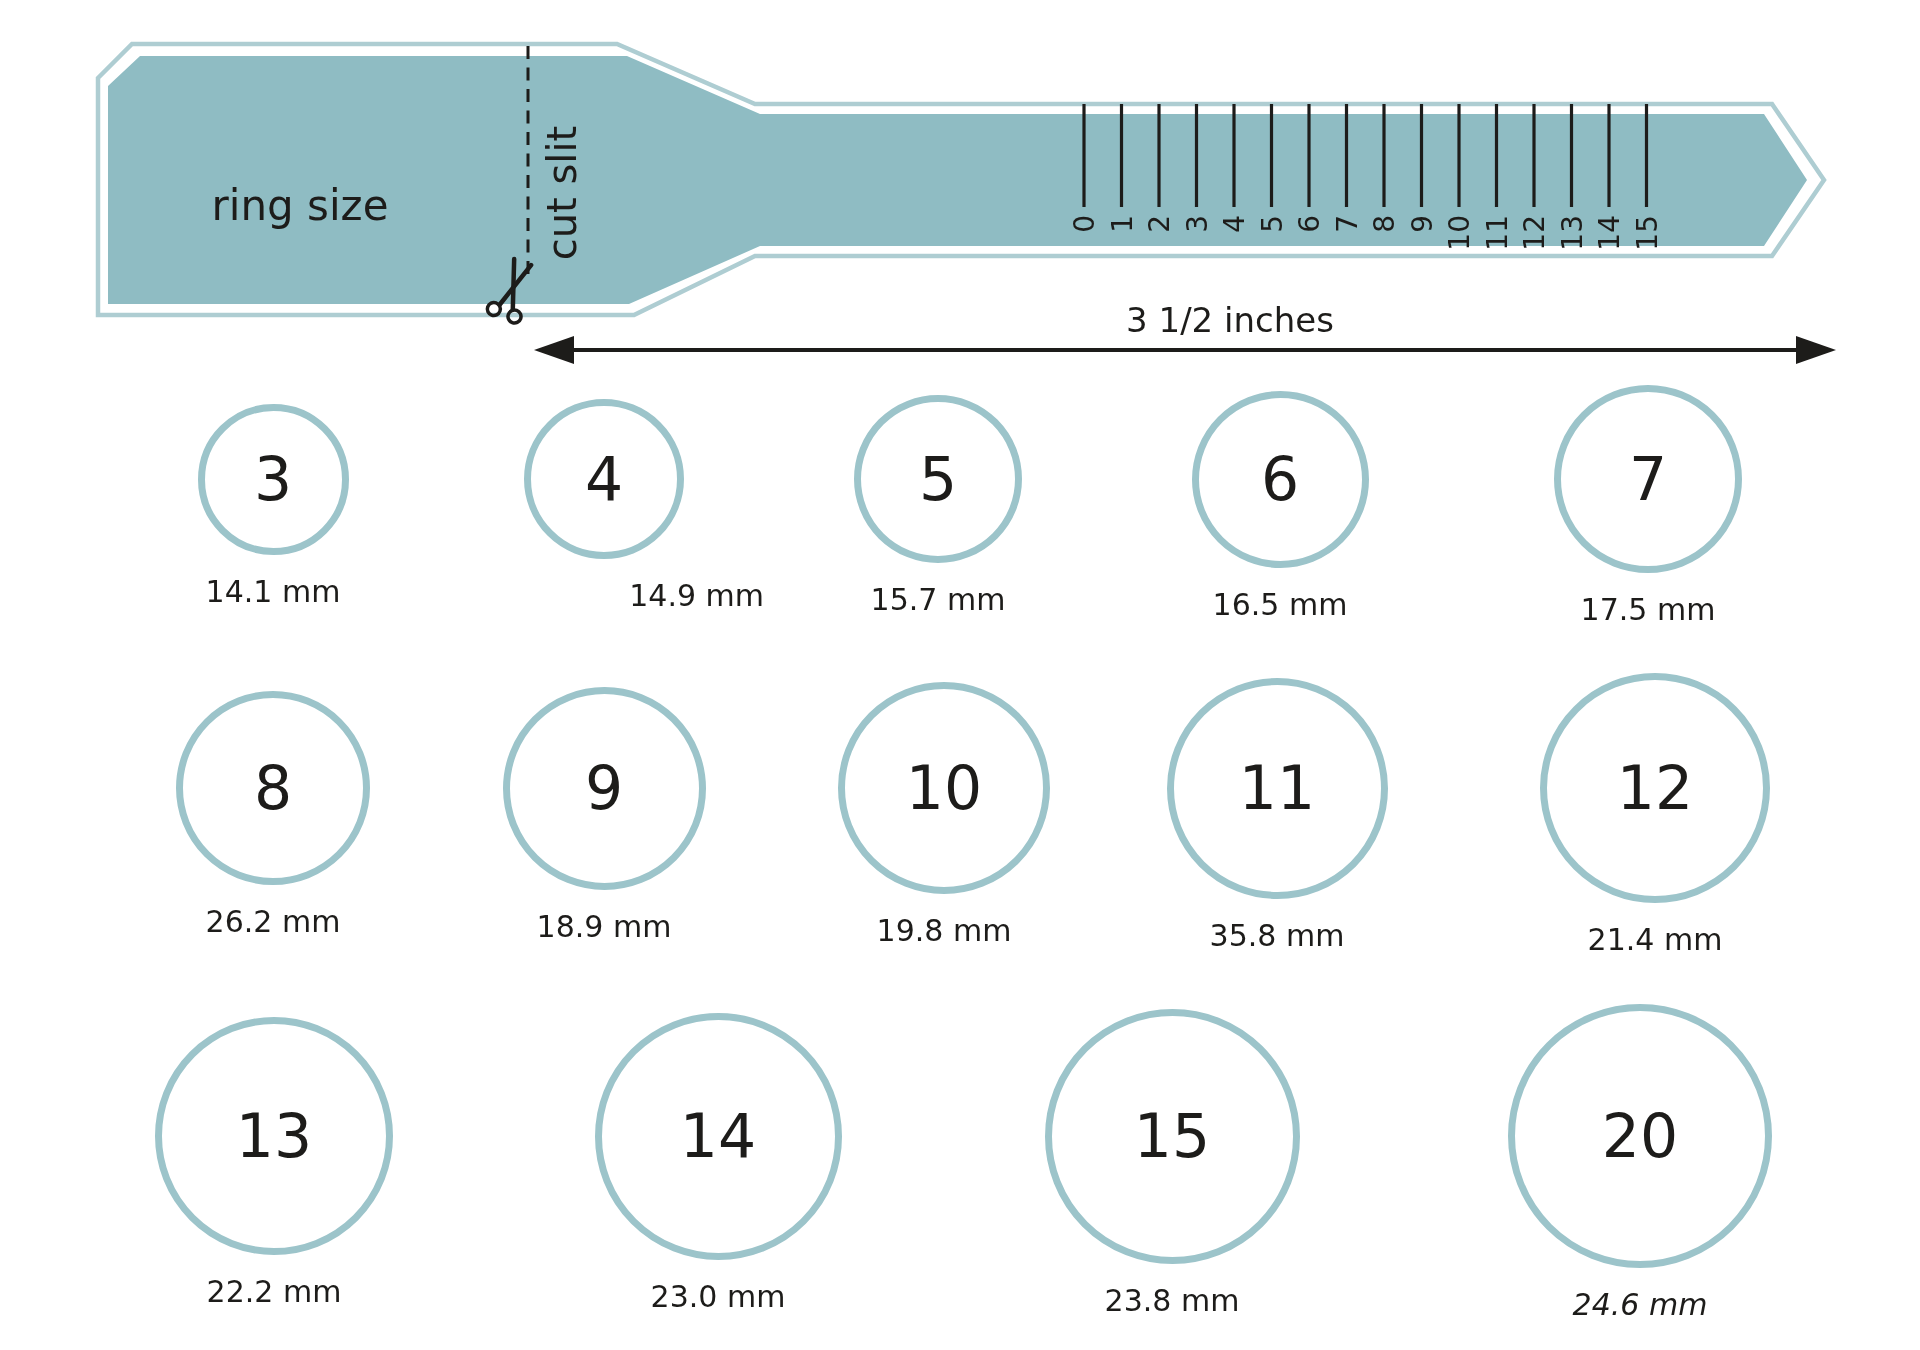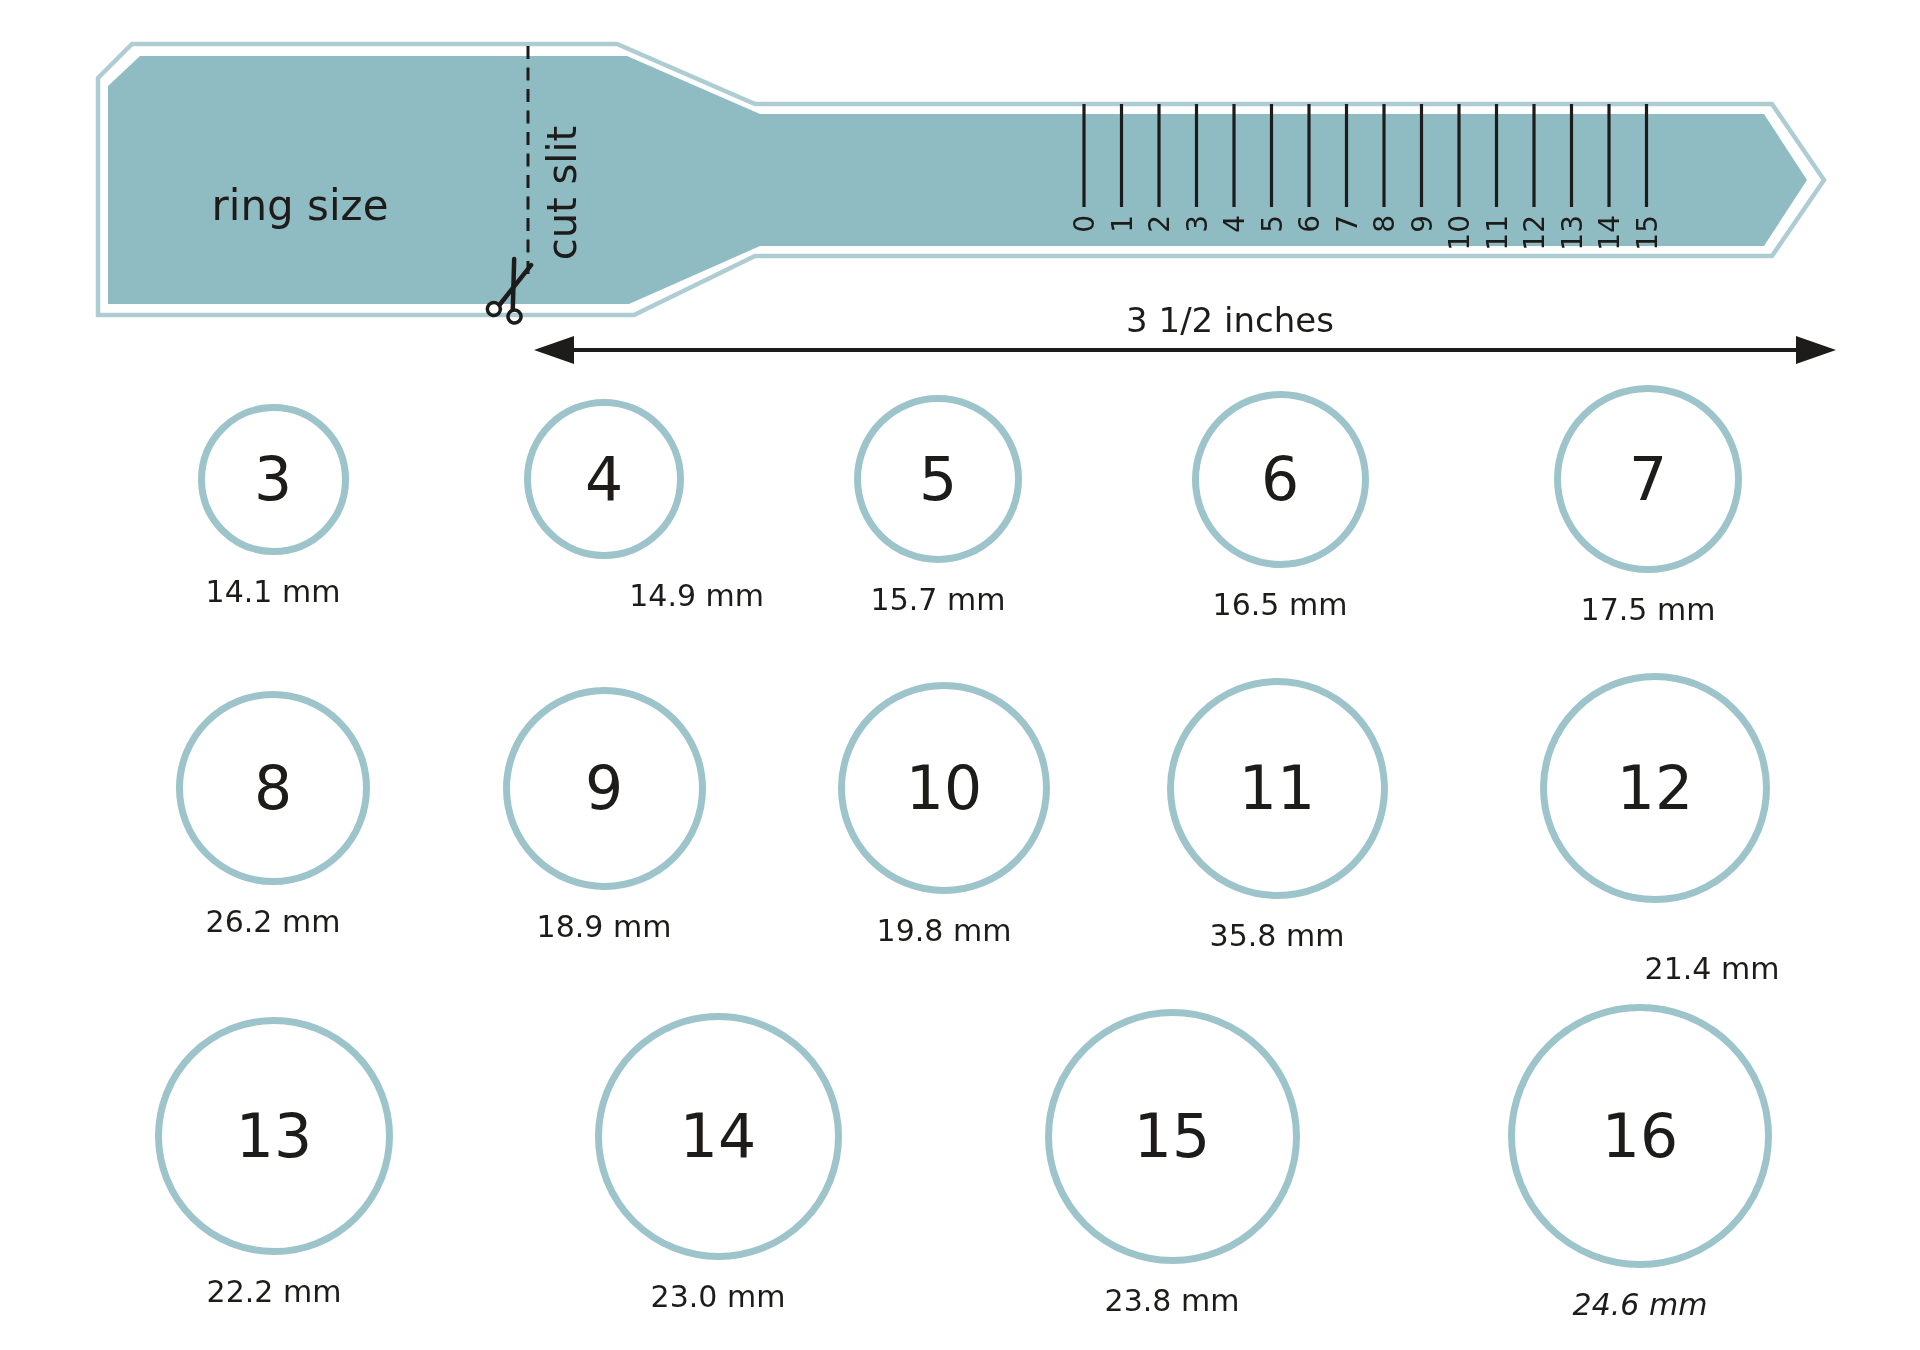--- a/index.html
+++ b/index.html
@@ -137,32 +137,32 @@
         <span class="ring-number">10</span>
       </div>
       <div class="ring-mm" style="left: 784px; top: 914px;">19.8 mm</div>
       <div class="ring" style="left: 1166.5px; top: 677.5px; width: 221px; height: 221px; border: 7px solid rgb(156, 196, 202);">
         <span class="ring-number">11</span>
       </div>
       <div class="ring-mm" style="left: 1117px; top: 918.5px;">35.8 mm</div>
       <div class="ring" style="left: 1540px; top: 673px; width: 230px; height: 230px; border: 7px solid rgb(156, 196, 202);">
         <span class="ring-number">12</span>
       </div>
-      <div class="ring-mm" style="left: 1552px; top: 923px; margin-top: 29px;">21.4 mm</div>
+      <div class="ring-mm" style="left: 1495px; top: 923px;">21.4 mm</div>
       <div class="ring" style="left: 155px; top: 1017px; width: 238px; height: 238px; border: 7px solid rgb(156, 196, 202);">
         <span class="ring-number">13</span>
       </div>
       <div class="ring-mm" style="left: 114px; top: 1275px;">22.2 mm</div>
       <div class="ring" style="left: 594.5px; top: 1012.5px; width: 247px; height: 247px; border: 7px solid rgb(156, 196, 202);">
         <span class="ring-number">14</span>
       </div>
       <div class="ring-mm" style="left: 558px; top: 1279.5px;">23.0 mm</div>
       <div class="ring" style="left: 1044.5px; top: 1008.5px; width: 255px; height: 255px; border: 7px solid rgb(156, 196, 202);">
         <span class="ring-number">15</span>
       </div>
       <div class="ring-mm" style="left: 1012px; top: 1283.5px;">23.8 mm</div>
       <div class="ring" style="left: 1508px; top: 1004px; width: 264px; height: 264px; border: 7px solid rgb(156, 196, 202);">
-        <span class="ring-number">16</span>
+        <span class="ring-number">20</span>
       </div>
       <div class="ring-mm" style="left: 1480px; top: 1288px; font-style: italic;">24.6 mm</div>
     </div>
 
 </div>
 
 </body></html>

